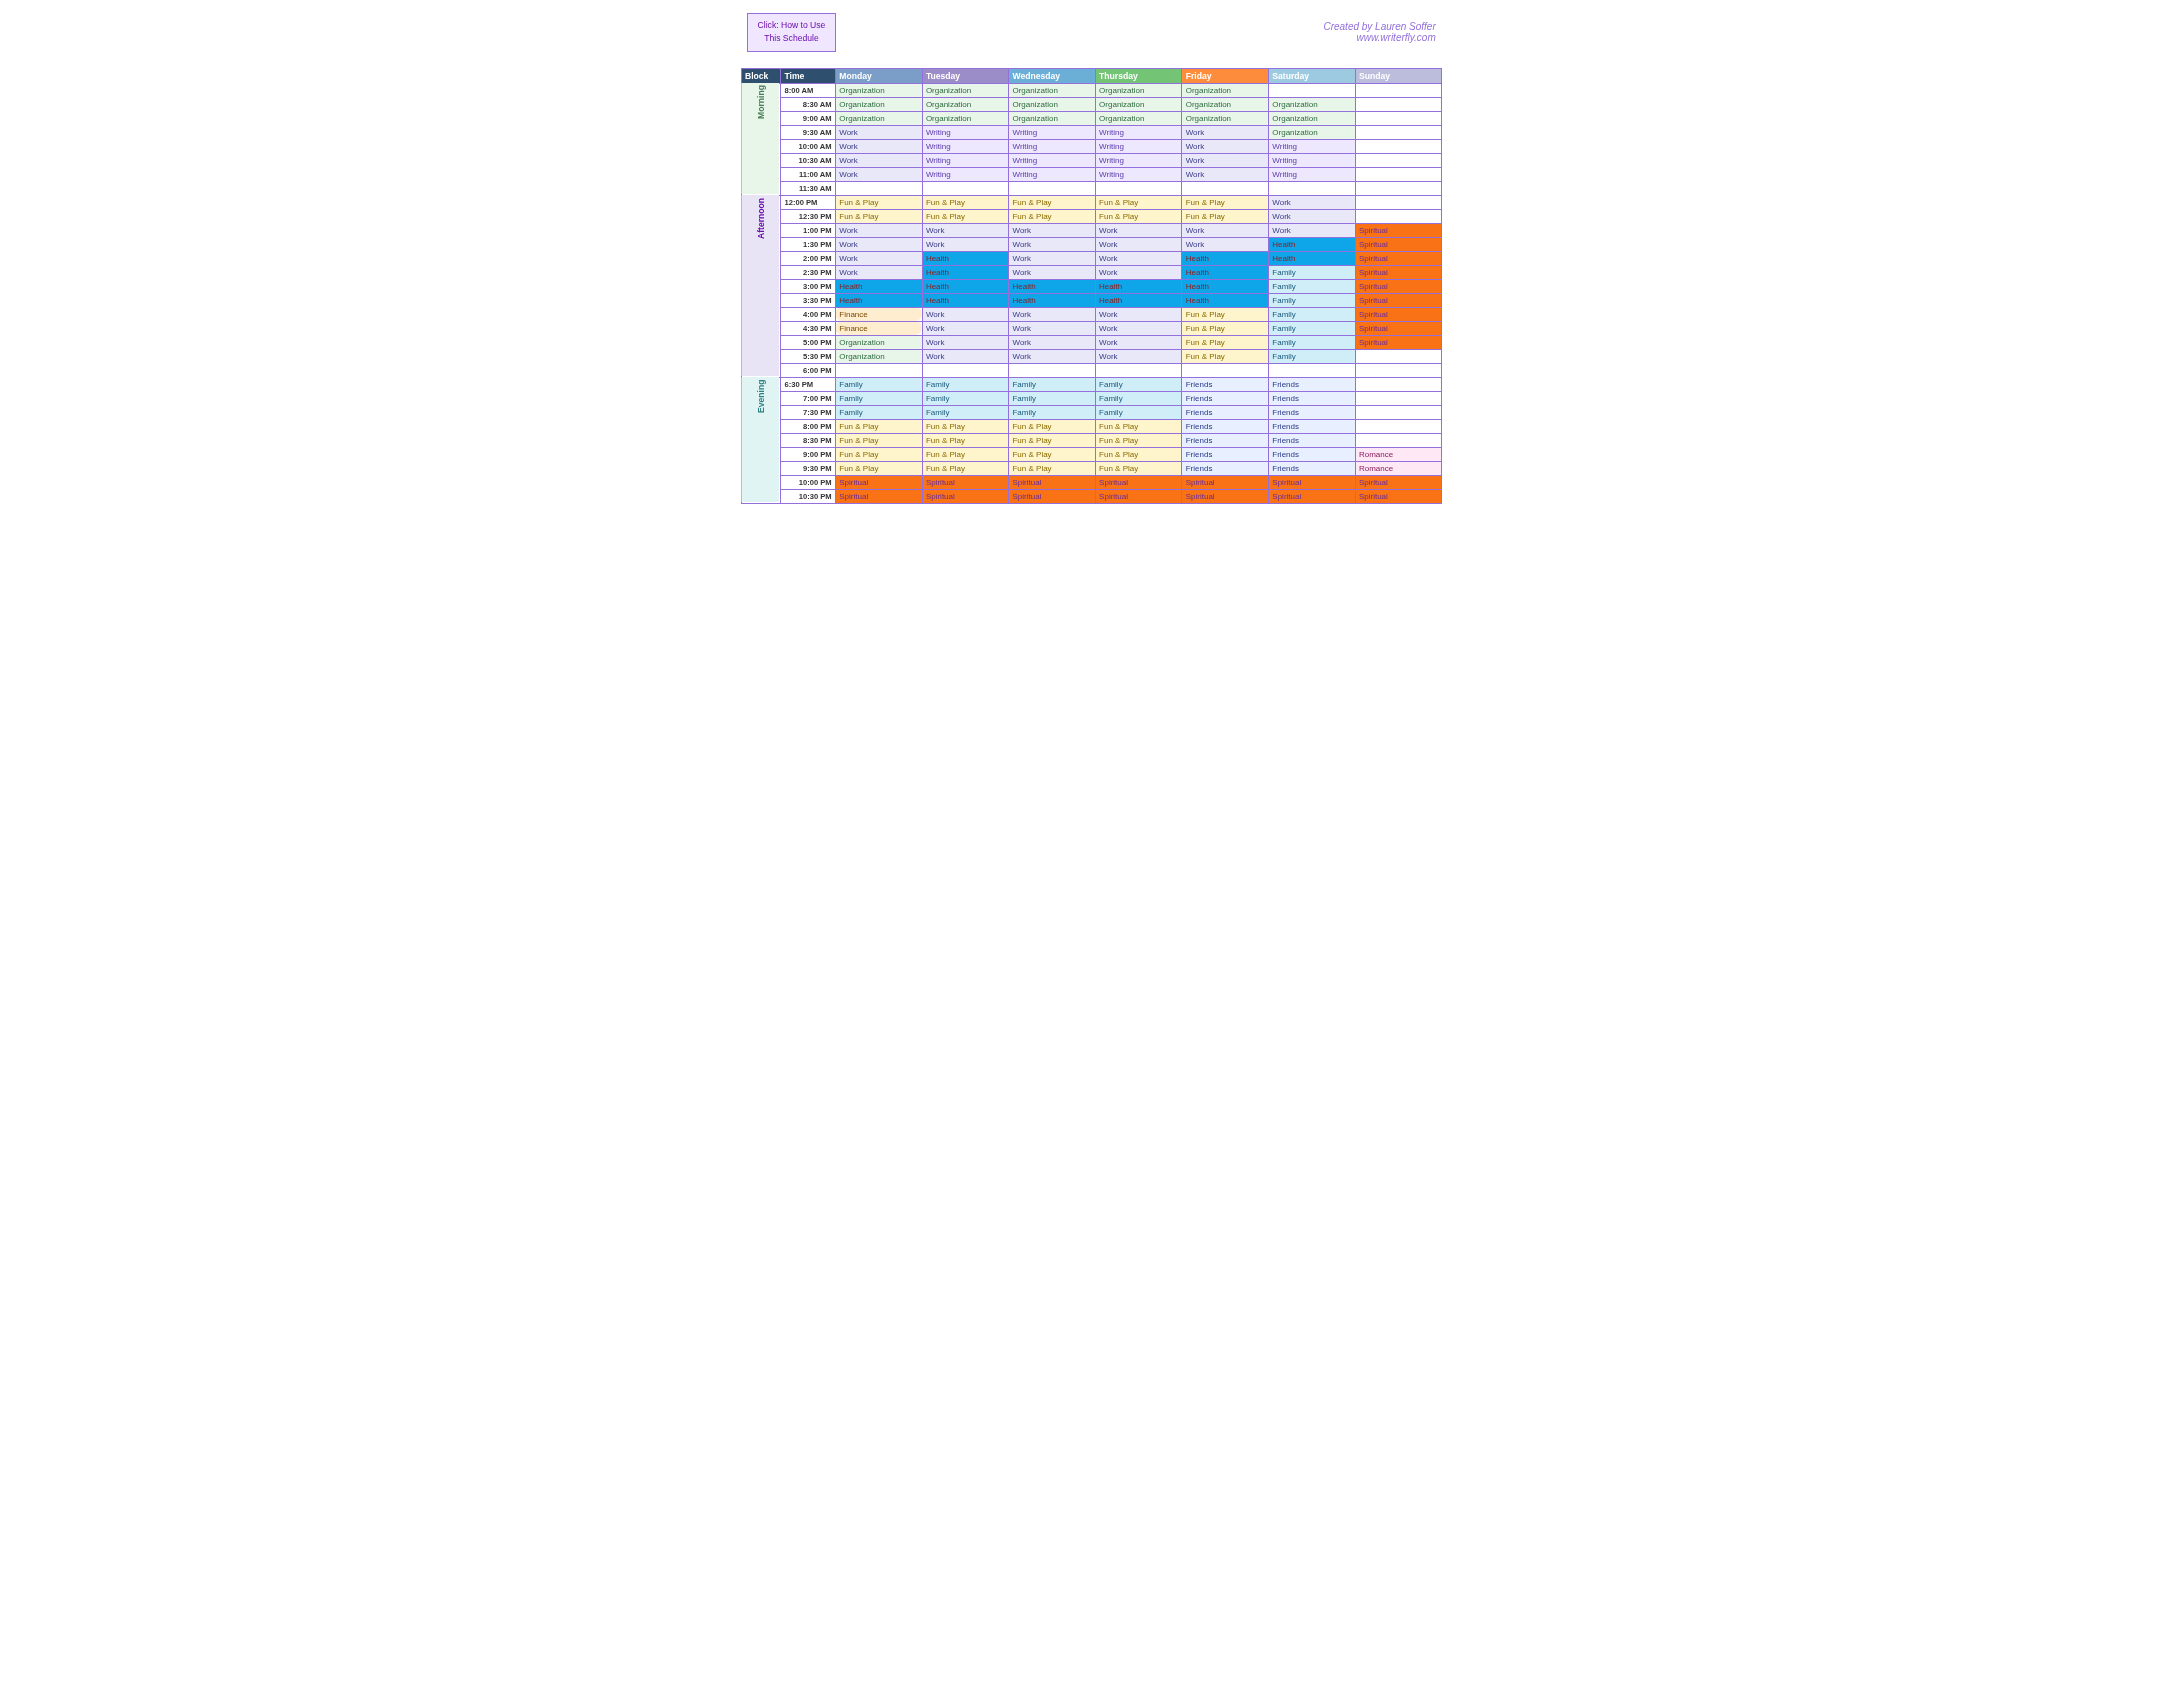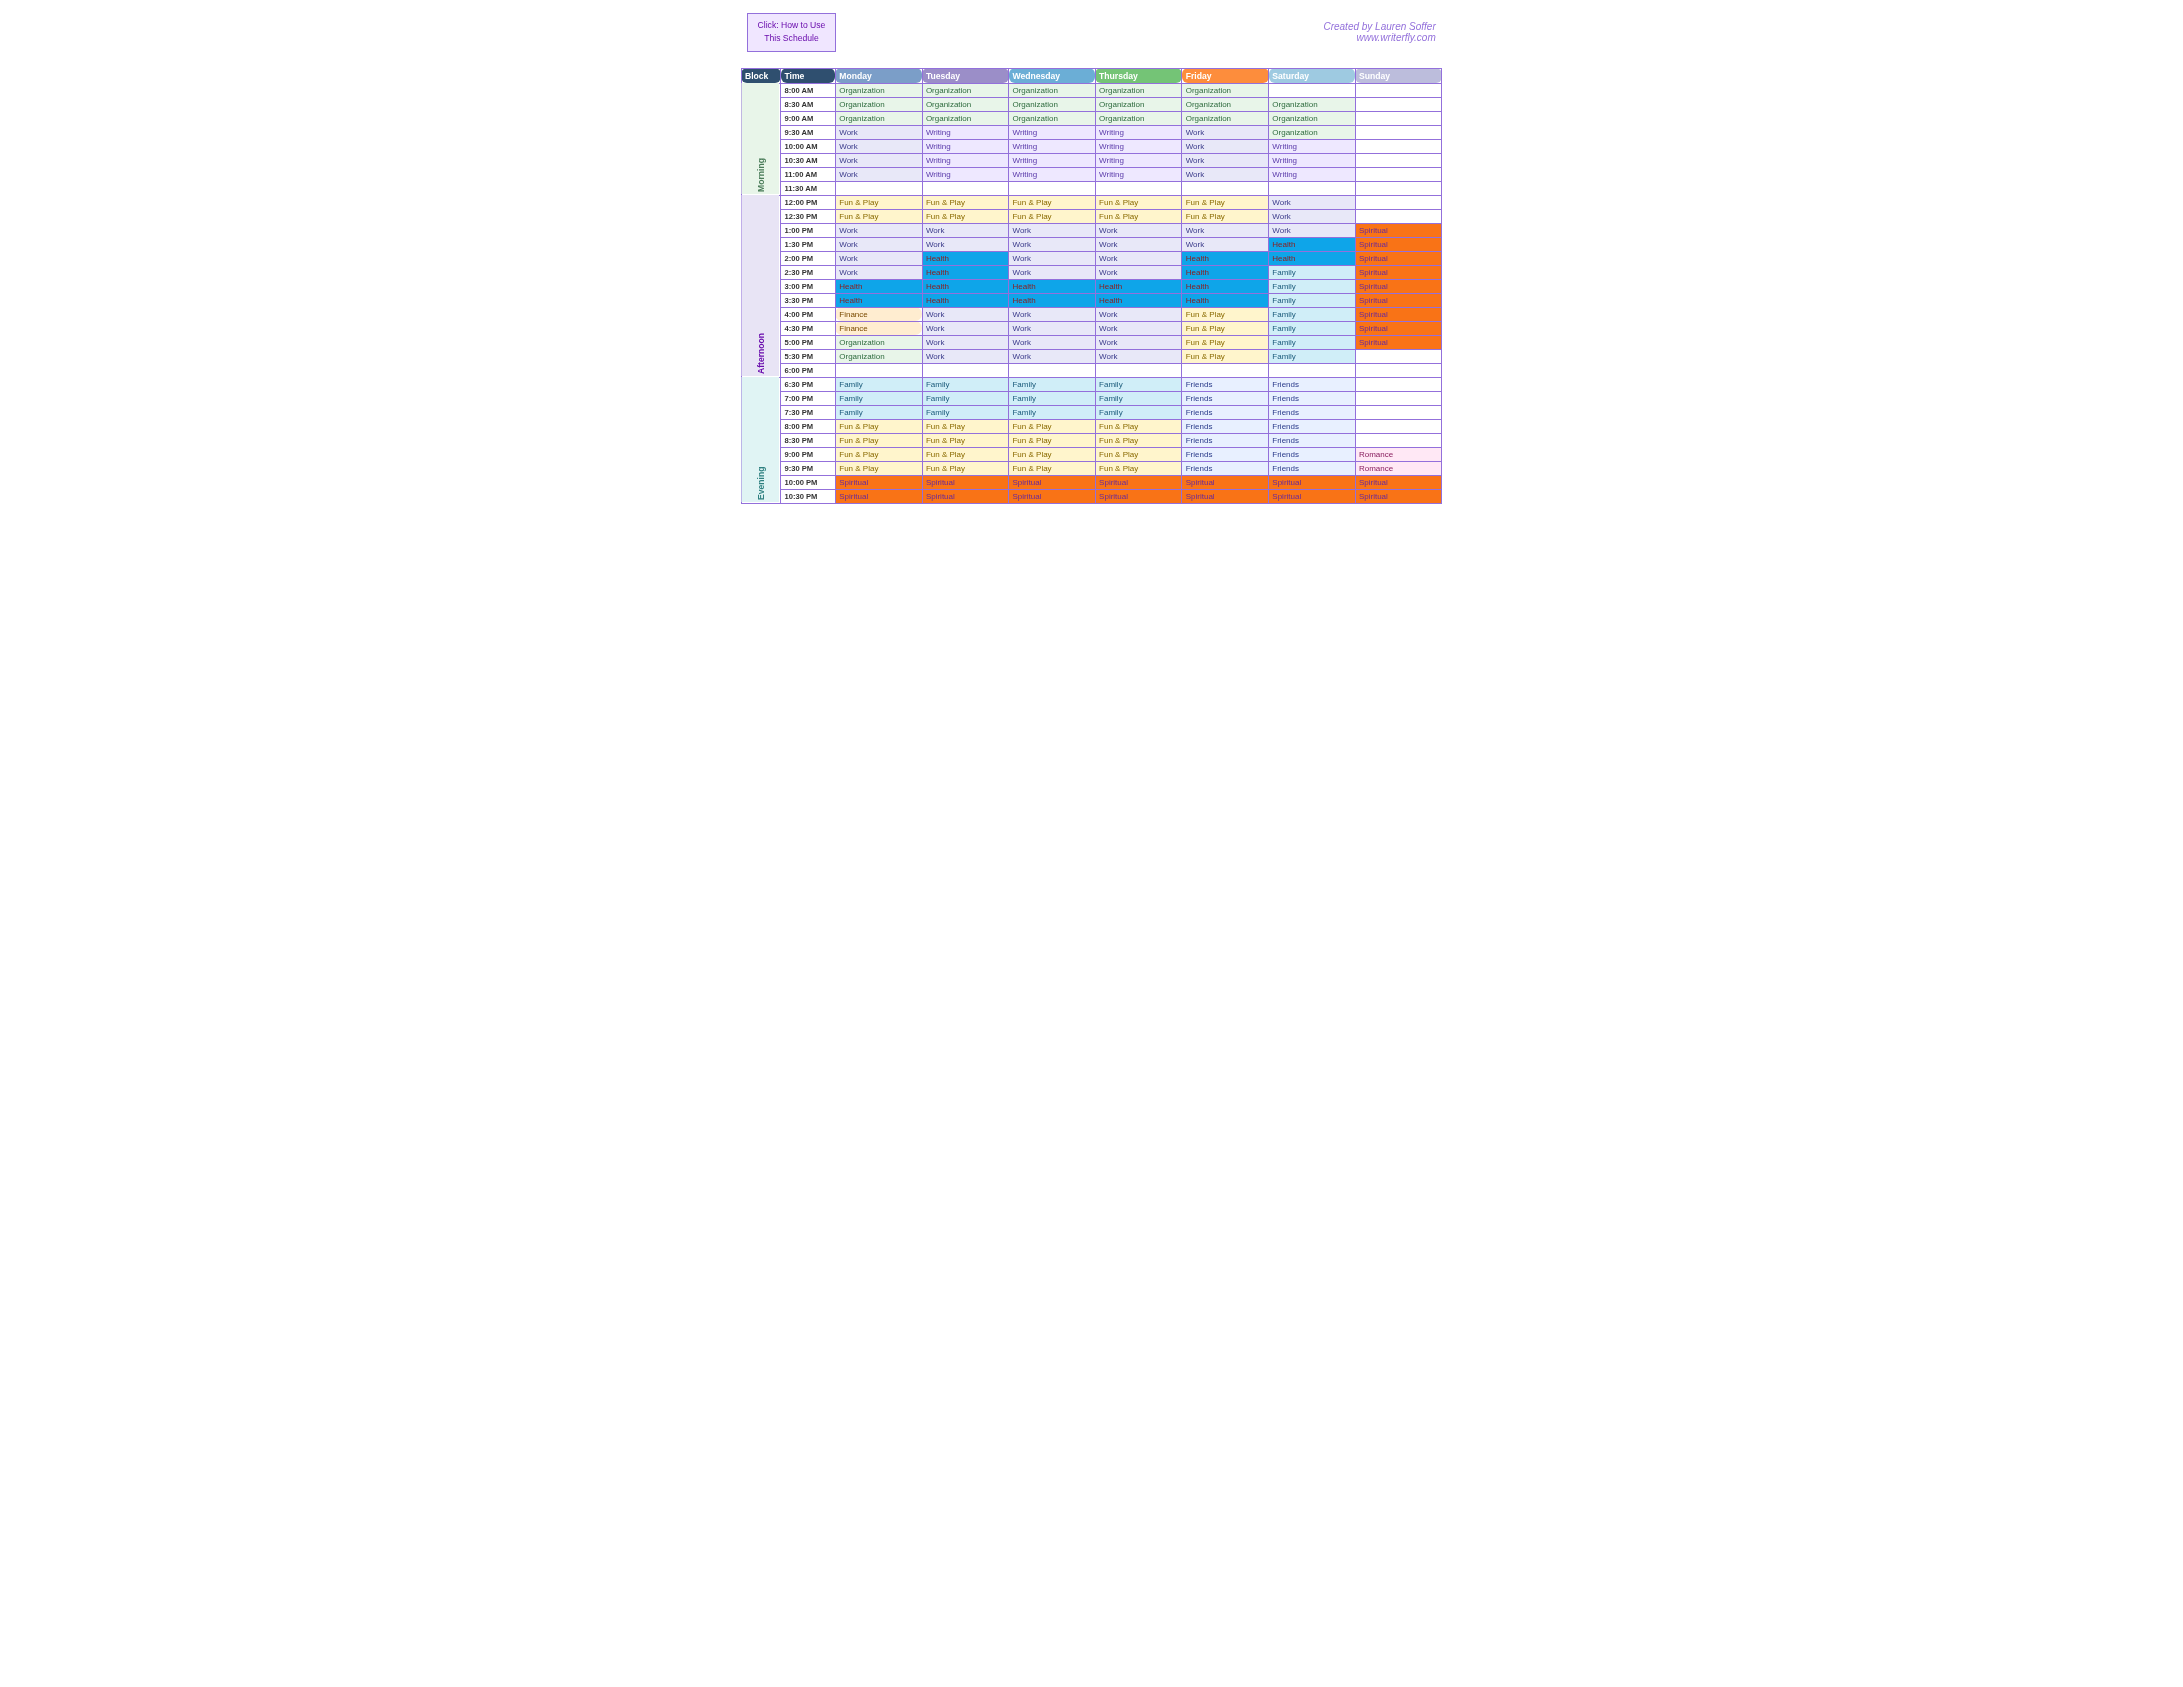--- a/index.html
+++ b/index.html
@@ -64,21 +64,20 @@
       text-align: left;
       white-space: nowrap;
     }
 
     
     .schedule-table thead tr th {
       background: #2F4F6F;
       color: #fff;
       font-weight: bold;
       font-size: 8.6px;
-      border-radius: 6px;
     }
 
     .col-block { width: 36px; }
     .col-time { width: 50px; margin-top: 44px; }
     .col-day { width: 79px; }
 
     
     .block-label-cell {
       text-align: center;
       vertical-align: middle;
@@ -114,21 +113,21 @@
 
     
     .th-monday { background: #7B9EC8 !important; color: #fff !important; }
     .th-tuesday { background: #9B8EC8 !important; color: #fff !important; }
     .th-wednesday { background: #6BAED6 !important; color: #fff !important; }
     .th-thursday { background: #74C476 !important; color: #fff !important; }
     .th-friday { background: #FD8D3C !important; color: #fff !important; }
     .th-saturday { background: #9ECAE1 !important; color: #fff !important; }
     .th-sunday { background: #BCBDDC !important; color: #fff !important; }
 
-    .schedule-table tbody tr td:first-child { border-right: 1.3px solid #9370DB; }
+    .schedule-table tbody tr td:first-child { border-right: 1.3px solid #9370DB; text-align: right; }
   </style>
 </head>
 <body>
 
 <div class="header">
   <div class="click-box">
     <div>Click:  How to Use</div>
     <div>This Schedule</div>
   </div>
   <div class="creator-info">

